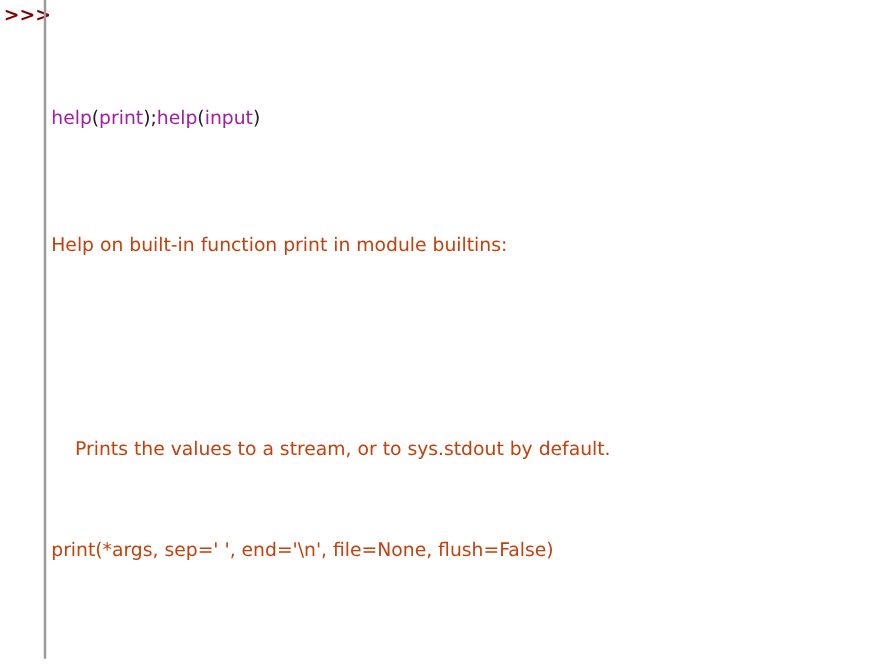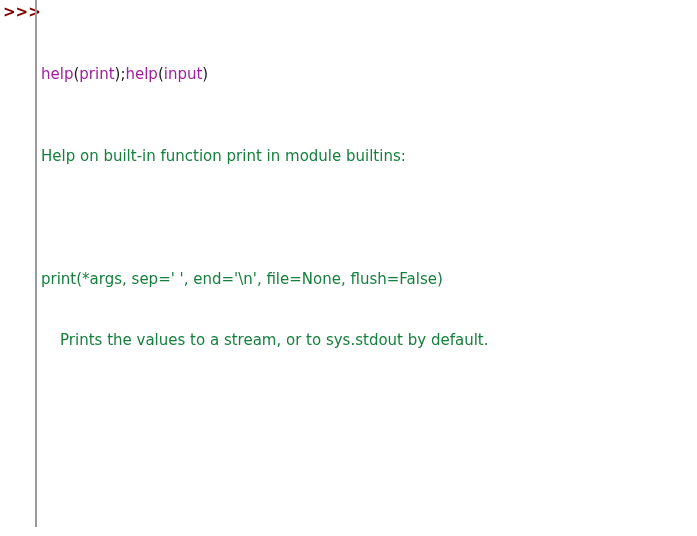--- a/index.html
+++ b/index.html
@@ -53,22 +53,23 @@
     top: 2px;
     width: 656px;
     font-family: "DejaVu Sans", sans-serif;
     font-size: 15px;
     line-height: 20.5px;
     white-space: pre;
   }
   .line {
     height: 20.5px;
     white-space: pre;
+    margin-top: 20px;
   }
-  .out  { color: #15803d; }
+  .out  { color: #c2410c; }
   .bi   { color: #a020a0; }
   .punc { color: #202020; }
   .blank { height: 20.5px; }
 </style>
 </head>
 <body>
 
 <div id="shell">
 
   <div id="prompt-gutter">
@@ -76,22 +77,22 @@
   </div>
 
   <div id="gutter-rule"></div>
 
   <div id="code-area">
 
     <div class="line"><span class="bi">help</span><span class="punc">(</span><span class="bi">print</span><span class="punc">);</span><span class="bi">help</span><span class="punc">(</span><span class="bi">input</span><span class="punc">)</span></div>
 
     <div class="line out">Help on built-in function print in module builtins:</div>
     <div class="line out blank"></div>
+    <div class="line out">    Prints the values to a stream, or to sys.stdout by default.</div>
     <div class="line out">print(*args, sep=' ', end='\n', file=None, flush=False)</div>
-    <div class="line out">    Prints the values to a stream, or to sys.stdout by default.</div>
     <div class="line out blank"></div>
     
     
     
     
     
     
     
     
     

